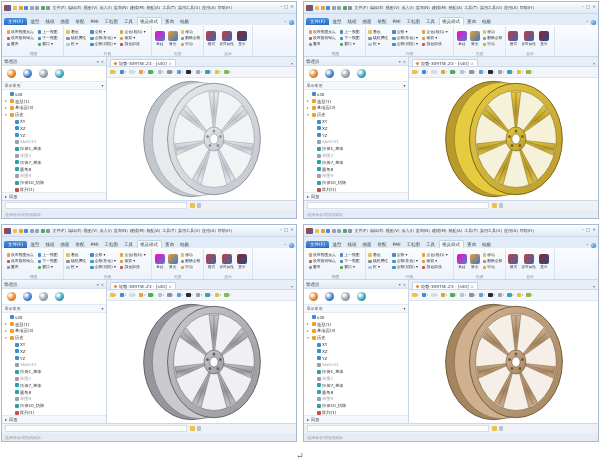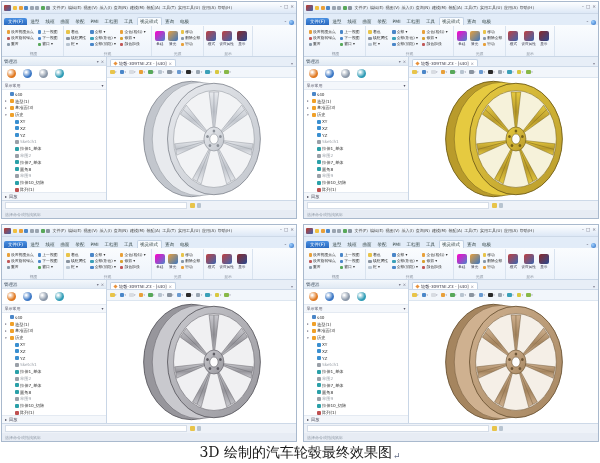--- a/index.html
+++ b/index.html
@@ -1665,15 +1665,14 @@
           <span class="fic" style="background: rgb(184, 196, 208);"></span>
         </span>
     </div>
     <div class="statusbar">
       <span>选择命令或拖拽鼠标</span>
     </div>
   </div>
 </div>
 
 <div class="caption">
-  <span>3D 绘制的汽车轮毂最终效果图</span>
   <span class="mark">↵</span>
 </div>
 
 </body></html>

